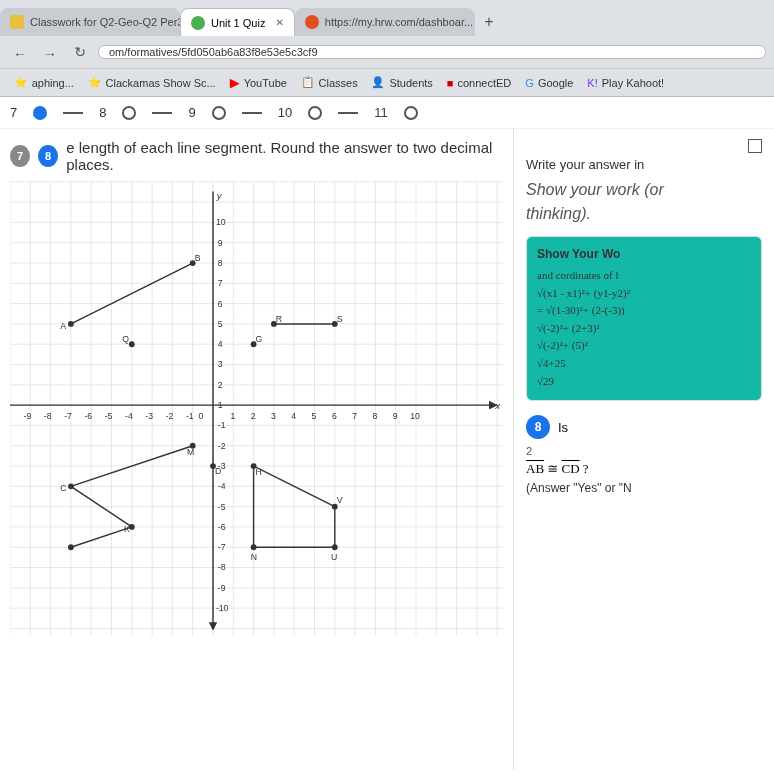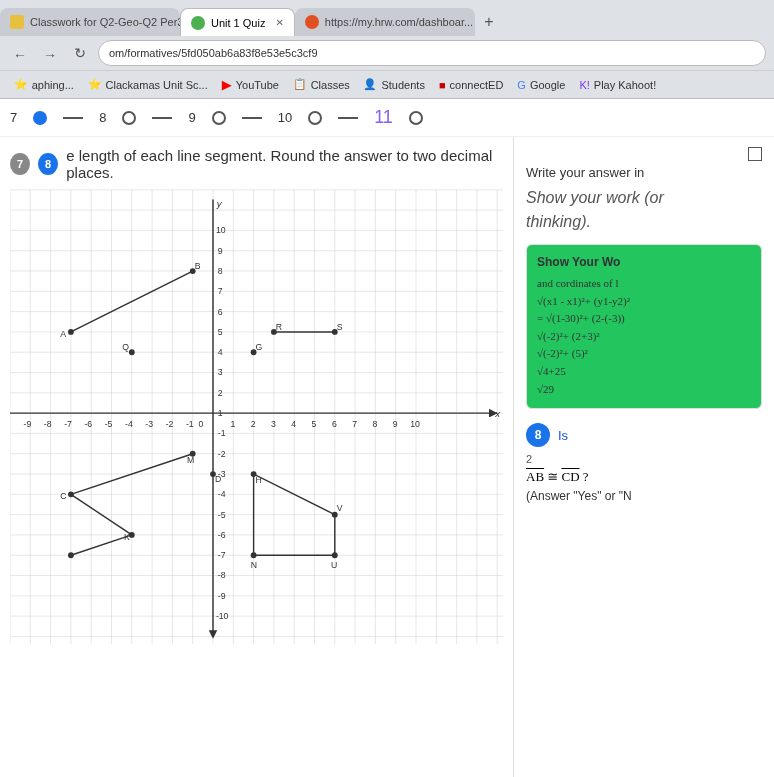--- a/index.html
+++ b/index.html
@@ -90,21 +90,21 @@
       display: flex;
       align-items: center;
       justify-content: center;
       color: #555;
       font-size: 14px;
       cursor: pointer;
     }
 
     .address-input {
       flex: 1;
-      height: 26px;
+      height: 14px;
       border-radius: 13px;
       border: 1px solid #bbb;
       background: #fff;
       padding: 0 10px;
       font-size: 11px;
       color: #333;
       outline: none;
     }
 
     .bookmarks-bar {
@@ -221,21 +221,21 @@
 
     .show-work-italic {
       font-size: 16px;
       color: #555;
       font-style: italic;
       margin-bottom: 10px;
       line-height: 1.5;
     }
 
     .show-work-box {
-      background: #22c55e;
+      background: #14b8a6;
       border: 1px solid #ddd;
       border-radius: 6px;
       padding: 10px;
       font-size: 11px;
       color: #333;
       margin-bottom: 14px;
     }
 
     .show-work-box h4 {
       font-size: 12px;
@@ -267,21 +267,21 @@
       color: #fff;
       font-size: 12px;
       font-weight: bold;
       display: flex;
       align-items: center;
       justify-content: center;
     }
 
     .q8-label {
       font-size: 13px;
-      color: #1d4ed8;
+      color: #000000;
     }
 
     .q8-sub {
       font-size: 11px;
       color: #555;
       margin-bottom: 4px;
     }
 
     .q8-math {
       font-family: 'Times New Roman', serif;
@@ -336,21 +336,21 @@
     <input class="address-input" type="text" value="om/formatives/5fd050ab6a83f8e53e5c3cf9" style="">
   </div>
 
   <div class="bookmarks-bar">
     <div class="bookmark-item">
       <span>⭐</span>
       <span>aphing...</span>
     </div>
     <div class="bookmark-item">
       <span>⭐</span>
-      <span>Clackamas Unit Sc...</span>
+      <span>Clackamas Show Sc...</span>
     </div>
     <div class="bookmark-item">
       <span style="color:#ff0000; font-size:13px;">▶</span>
       <span>YouTube</span>
     </div>
     <div class="bookmark-item">
       <span>📋</span>
       <span>Classes</span>
     </div>
     <div class="bookmark-item">
@@ -378,21 +378,21 @@
   <span class="dot-line"></span>
   <span style="font-size:13px;color:#333;">8</span>
   <span class="page-dot empty"></span>
   <span class="dot-line"></span>
   <span style="font-size:13px;color:#333;">9</span>
   <span class="page-dot empty"></span>
   <span class="dot-line"></span>
   <span style="font-size:13px;color:#333;">10</span>
   <span class="page-dot empty"></span>
   <span class="dot-line"></span>
-  <span style="font-size:18px;color:#8b5cf6;">11</span>
+  <span style="font-size:13px;color:#404040;">11</span>
   <span class="page-dot empty"></span>
 </div>
 
 <div class="main-content">
 
   <div class="left-panel">
     <div style="display:flex; align-items:center; margin-bottom:6px; gap:4px;">
       <span class="question-number-badge gray">7</span>
       <span class="question-number-badge">8</span>
       <span style="font-size:15px; color:#333;">e length of each line segment. Round the answer to two decimal places.</span>

